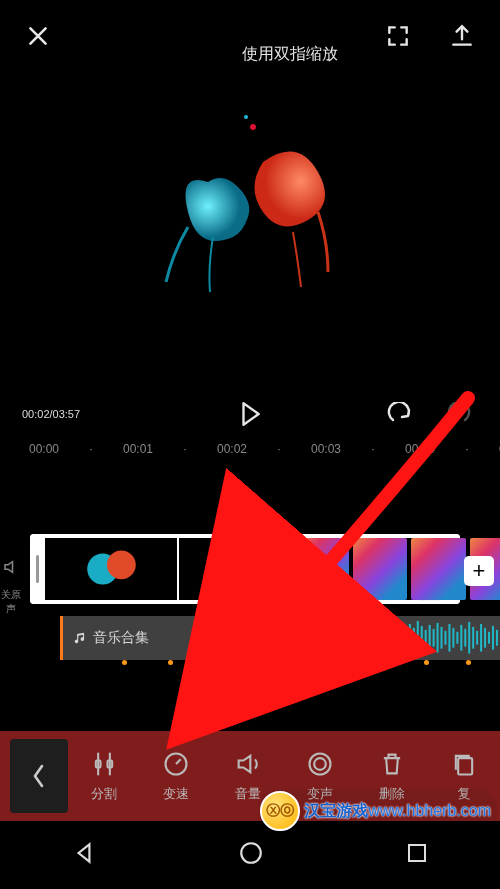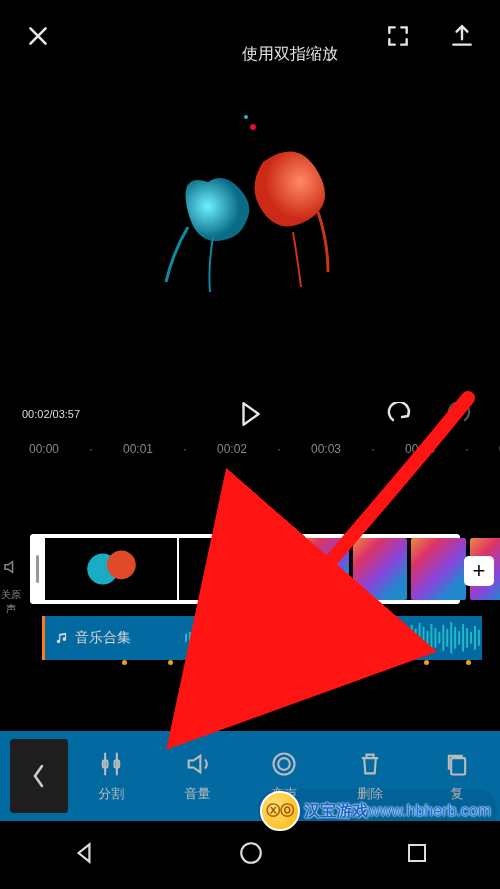--- a/index.html
+++ b/index.html
@@ -81,22 +81,22 @@
     position:absolute; left:294px; top:22px; height:62px; width:230px;
     display:flex; gap:4px;
   }
   .next-frame { width:62px; height:62px; background:linear-gradient(135deg,#e84,#d36 25%,#84d 55%,#28c 80%); border-radius:2px; }
   .add-btn {
     position:absolute; right:6px; top:40px; width:30px; height:30px;
     background:#fff; color:#000; border-radius:5px;
     display:flex; align-items:center; justify-content:center; font-size:22px; font-weight:300;
   }
   .audio-track {
-    position:absolute; left:42px; top:100px; width:440px; height:44px;
-    background:#0369a1; border-left:3px solid #ff7a18;
+    position:absolute; left:60px; top:100px; width:440px; height:44px;
+    background:#404040; border-left:3px solid #ff7a18;
     display:flex; align-items:center;
   }
   .audio-label {
     font-size:14px; color:#d8d8d8; padding-left:10px; display:flex; align-items:center; gap:6px;
     position:relative; z-index:2;
   }
   .waveform {
     position:absolute; left:140px; right:0; top:0; bottom:0;
   }
   .audio-markers {
@@ -105,21 +105,21 @@
   .marker { position:absolute; width:5px; height:5px; background:#ff9a18; border-radius:50%; }
   .playhead {
     position:absolute; left:248px; top:8px; width:3px; height:190px;
     background:#fff; border-radius:2px; z-index:5;
   }
   
   .arrow-svg { position:absolute; left:0; top:0; pointer-events:none; z-index:6; }
   
   .bottom-toolbar {
     position:absolute; left:0; right:0; bottom:68px; height:90px;
-    background:#0369a1; display:flex; align-items:center;
+    background:#7f1d1d; display:flex; align-items:center;
   }
   .back-btn {
     width:58px; height:74px; margin-left:10px;
     background:#1e1e1e; border-radius:4px;
     display:flex; align-items:center; justify-content:center;
   }
   .tool-row { flex:1; display:flex; justify-content:space-around; }
   .tool-item { display:flex; flex-direction:column; align-items:center; gap:7px; color:#bbb; font-size:13px; width:58px; }
   .tool-item svg { stroke:#bbb; }
   
@@ -393,20 +393,27 @@
       <div class="tool-item">
         <svg width="28" height="28" viewBox="0 0 24 24" fill="none" stroke="#bbb" stroke-width="1.8">
           <path d="M7 3v18 M17 3v18" stroke-linecap="round"></path>
           <rect x="5" y="9" width="4" height="6" rx="1"></rect>
           <rect x="15" y="9" width="4" height="6" rx="1"></rect>
         </svg>
         <span>分割</span>
       </div>
       <div class="tool-item">
         <svg width="28" height="28" viewBox="0 0 24 24" fill="none" stroke="#bbb" stroke-width="1.8">
+          <circle cx="12" cy="12" r="9"></circle>
+          <path d="M12 12 L16 8"></path>
+        </svg>
+        <span>变速</span>
+      </div>
+      <div class="tool-item">
+        <svg width="28" height="28" viewBox="0 0 24 24" fill="none" stroke="#bbb" stroke-width="1.8">
           <path d="M4 9v6h4l6 4V5l-6 4H4z"></path>
           <path d="M18 8a6 6 0 0 1 0 8"></path>
         </svg>
         <span>音量</span>
       </div>
       <div class="tool-item">
         <svg width="28" height="28" viewBox="0 0 24 24" fill="none" stroke="#bbb" stroke-width="1.8">
           <circle cx="12" cy="12" r="9"></circle>
           <path d="M7 12a5 5 0 0 0 10 0 M7 12a5 5 0 0 1 10 0"></path>
         </svg>

